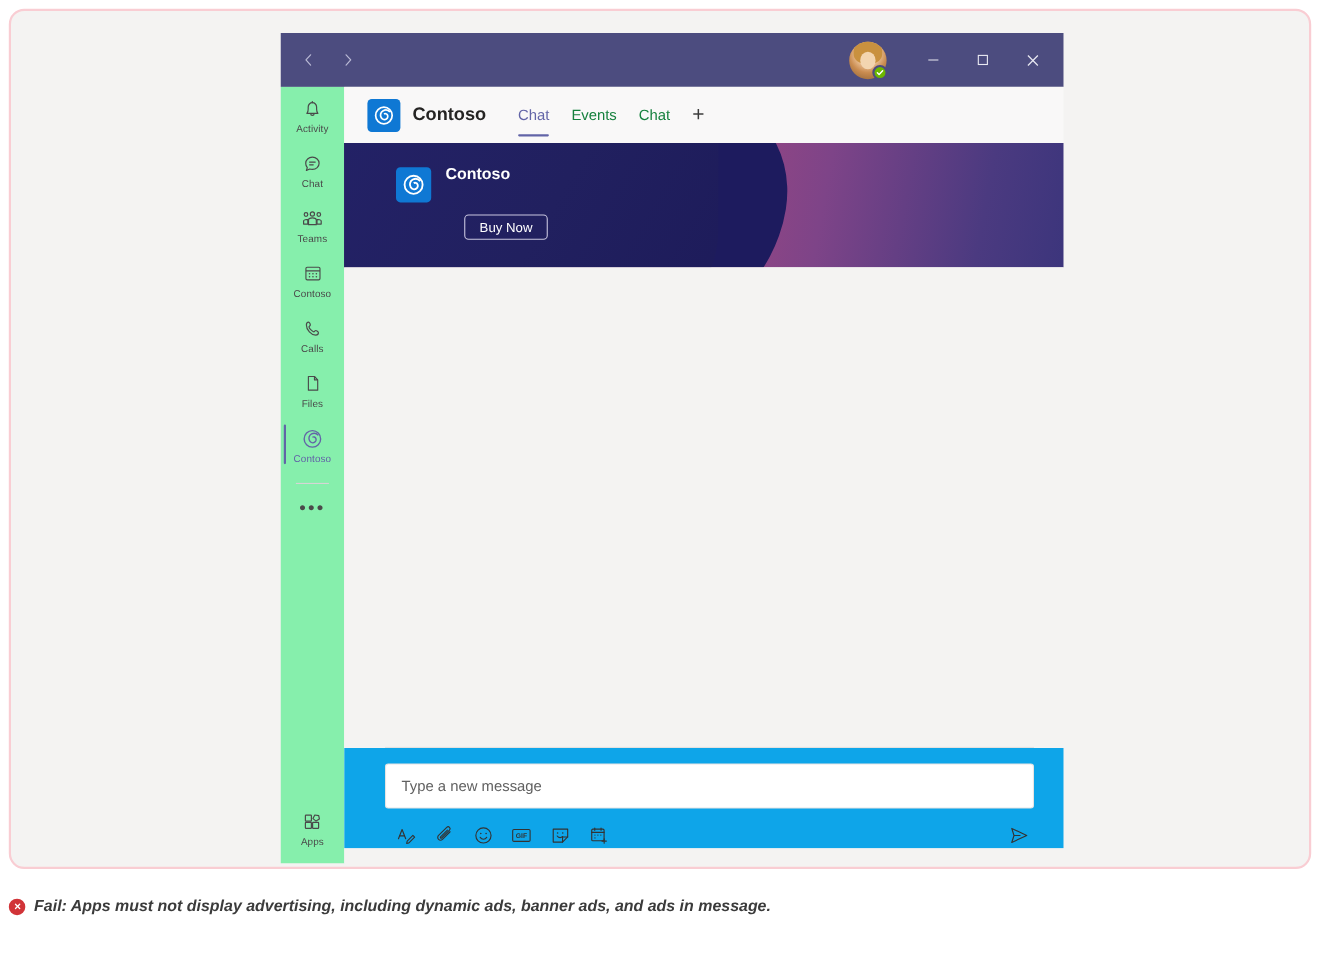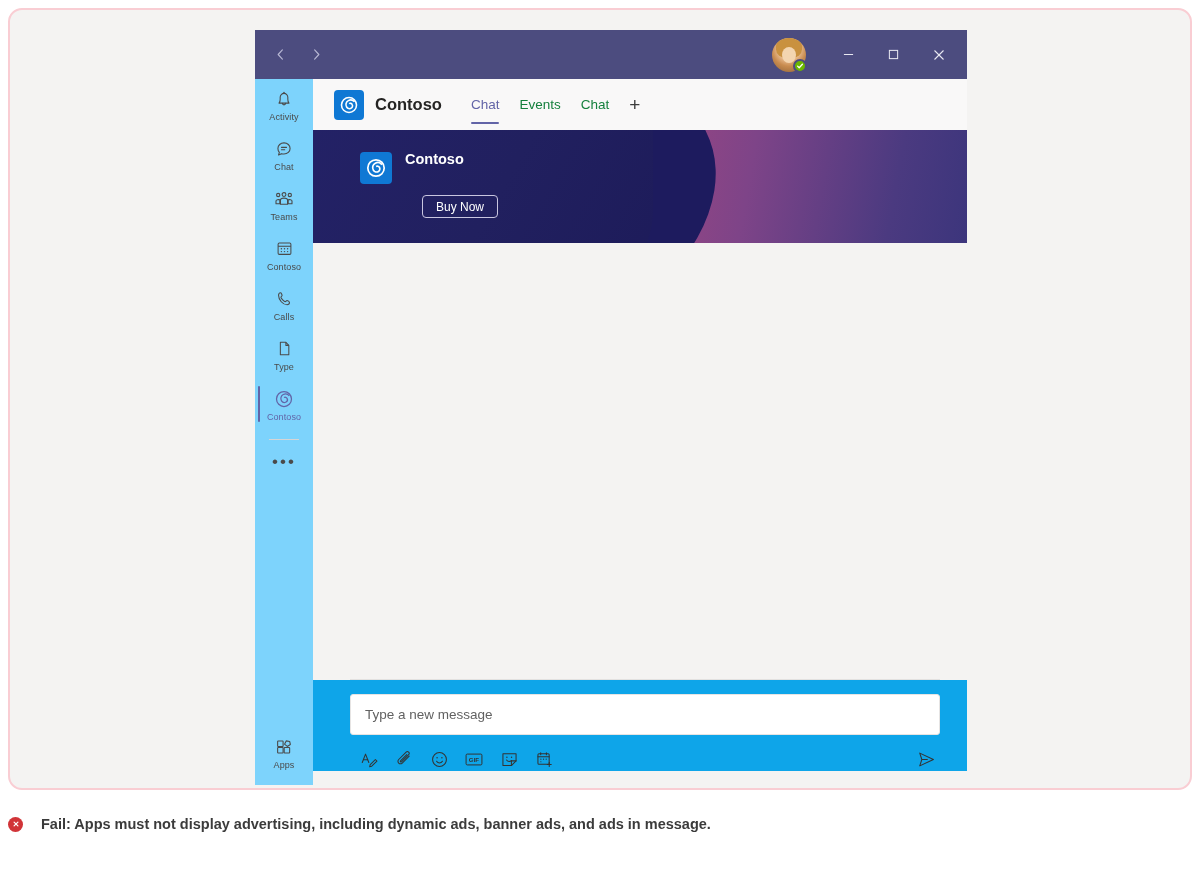--- a/index.html
+++ b/index.html
@@ -75,21 +75,21 @@
     width: 45px; height: 49px;
     display: flex; align-items: center; justify-content: center;
     color: #e9e9f2; cursor: pointer;
   }
   .winbtn svg { display: block; }
 
   
   .rail {
     position: absolute; left: 0; top: 49px;
     width: 58px; height: 706px;
-    background: #7dd3fc;
+    background: #86efac;
     display: flex; flex-direction: column; align-items: center;
   }
   .rail-item {
     width: 58px; padding: 9px 0 6px;
     display: flex; flex-direction: column; align-items: center;
     gap: 3px; cursor: pointer; position: relative;
     color: #4a4a4a;
   }
   .rail-item .ico { height: 21px; display: flex; align-items: center; justify-content: center; }
   .rail-item .lbl { font-size: 9px; line-height: 11px; letter-spacing: .1px; }
@@ -204,21 +204,21 @@
   .tool svg { display: block; }
   .tools-spacer { flex: 1; }
   .send-btn {
     width: 28px; height: 24px; display: flex; align-items: center; justify-content: center;
     color: #333333; cursor: pointer;
   }
 
   
   .caption {
     position: absolute; left: 8px; top: 815px;
-    display: flex; align-items: center; gap: 18px;
+    display: flex; align-items: center; gap: 8px; font-style: italic;
   }
   .fail-badge {
     width: 15px; height: 15px; border-radius: 50%; background: #d13438;
     display: flex; align-items: center; justify-content: center; flex: none;
   }
   .fail-badge svg { width: 8px; height: 8px; }
   .caption-text {
     font-size: 14.5px; font-weight: bold; color: #3b3b3b; line-height: 18px;
     white-space: nowrap;
   }
@@ -335,21 +335,21 @@
         <span class="lbl">Calls</span>
       </div>
 
       <div class="rail-item">
         <span class="ico">
           <svg viewBox="0 0 22 22" width="19" height="19" fill="none" stroke="currentColor" stroke-width="1.2" stroke-linejoin="round">
             <path d="M6.2 3.8 H12.6 L16 7.4 V18.2 H6.2 Z"></path>
             <path d="M12.6 3.8 V7.4 H16"></path>
           </svg>
         </span>
-        <span class="lbl">Type</span>
+        <span class="lbl">Files</span>
       </div>
 
       <div class="rail-item active">
         <span class="ico">
           <svg viewBox="0 0 24 24" width="20" height="20" fill="none" stroke="#6264a7" stroke-width="1.5">
             <circle cx="12" cy="12" r="9"></circle>
             <path d="M18.4 8.2 C16.6 6 13.6 5.3 11.1 6.6 C8.3 8 7.4 11.6 9 14.2 C10.2 16.1 12.7 16.7 14.5 15.6 C16 14.7 16.5 12.6 15.6 11.1 C14.9 9.9 13.2 9.5 12 10.2"></path>
           </svg>
         </span>
         <span class="lbl">Contoso</span>

